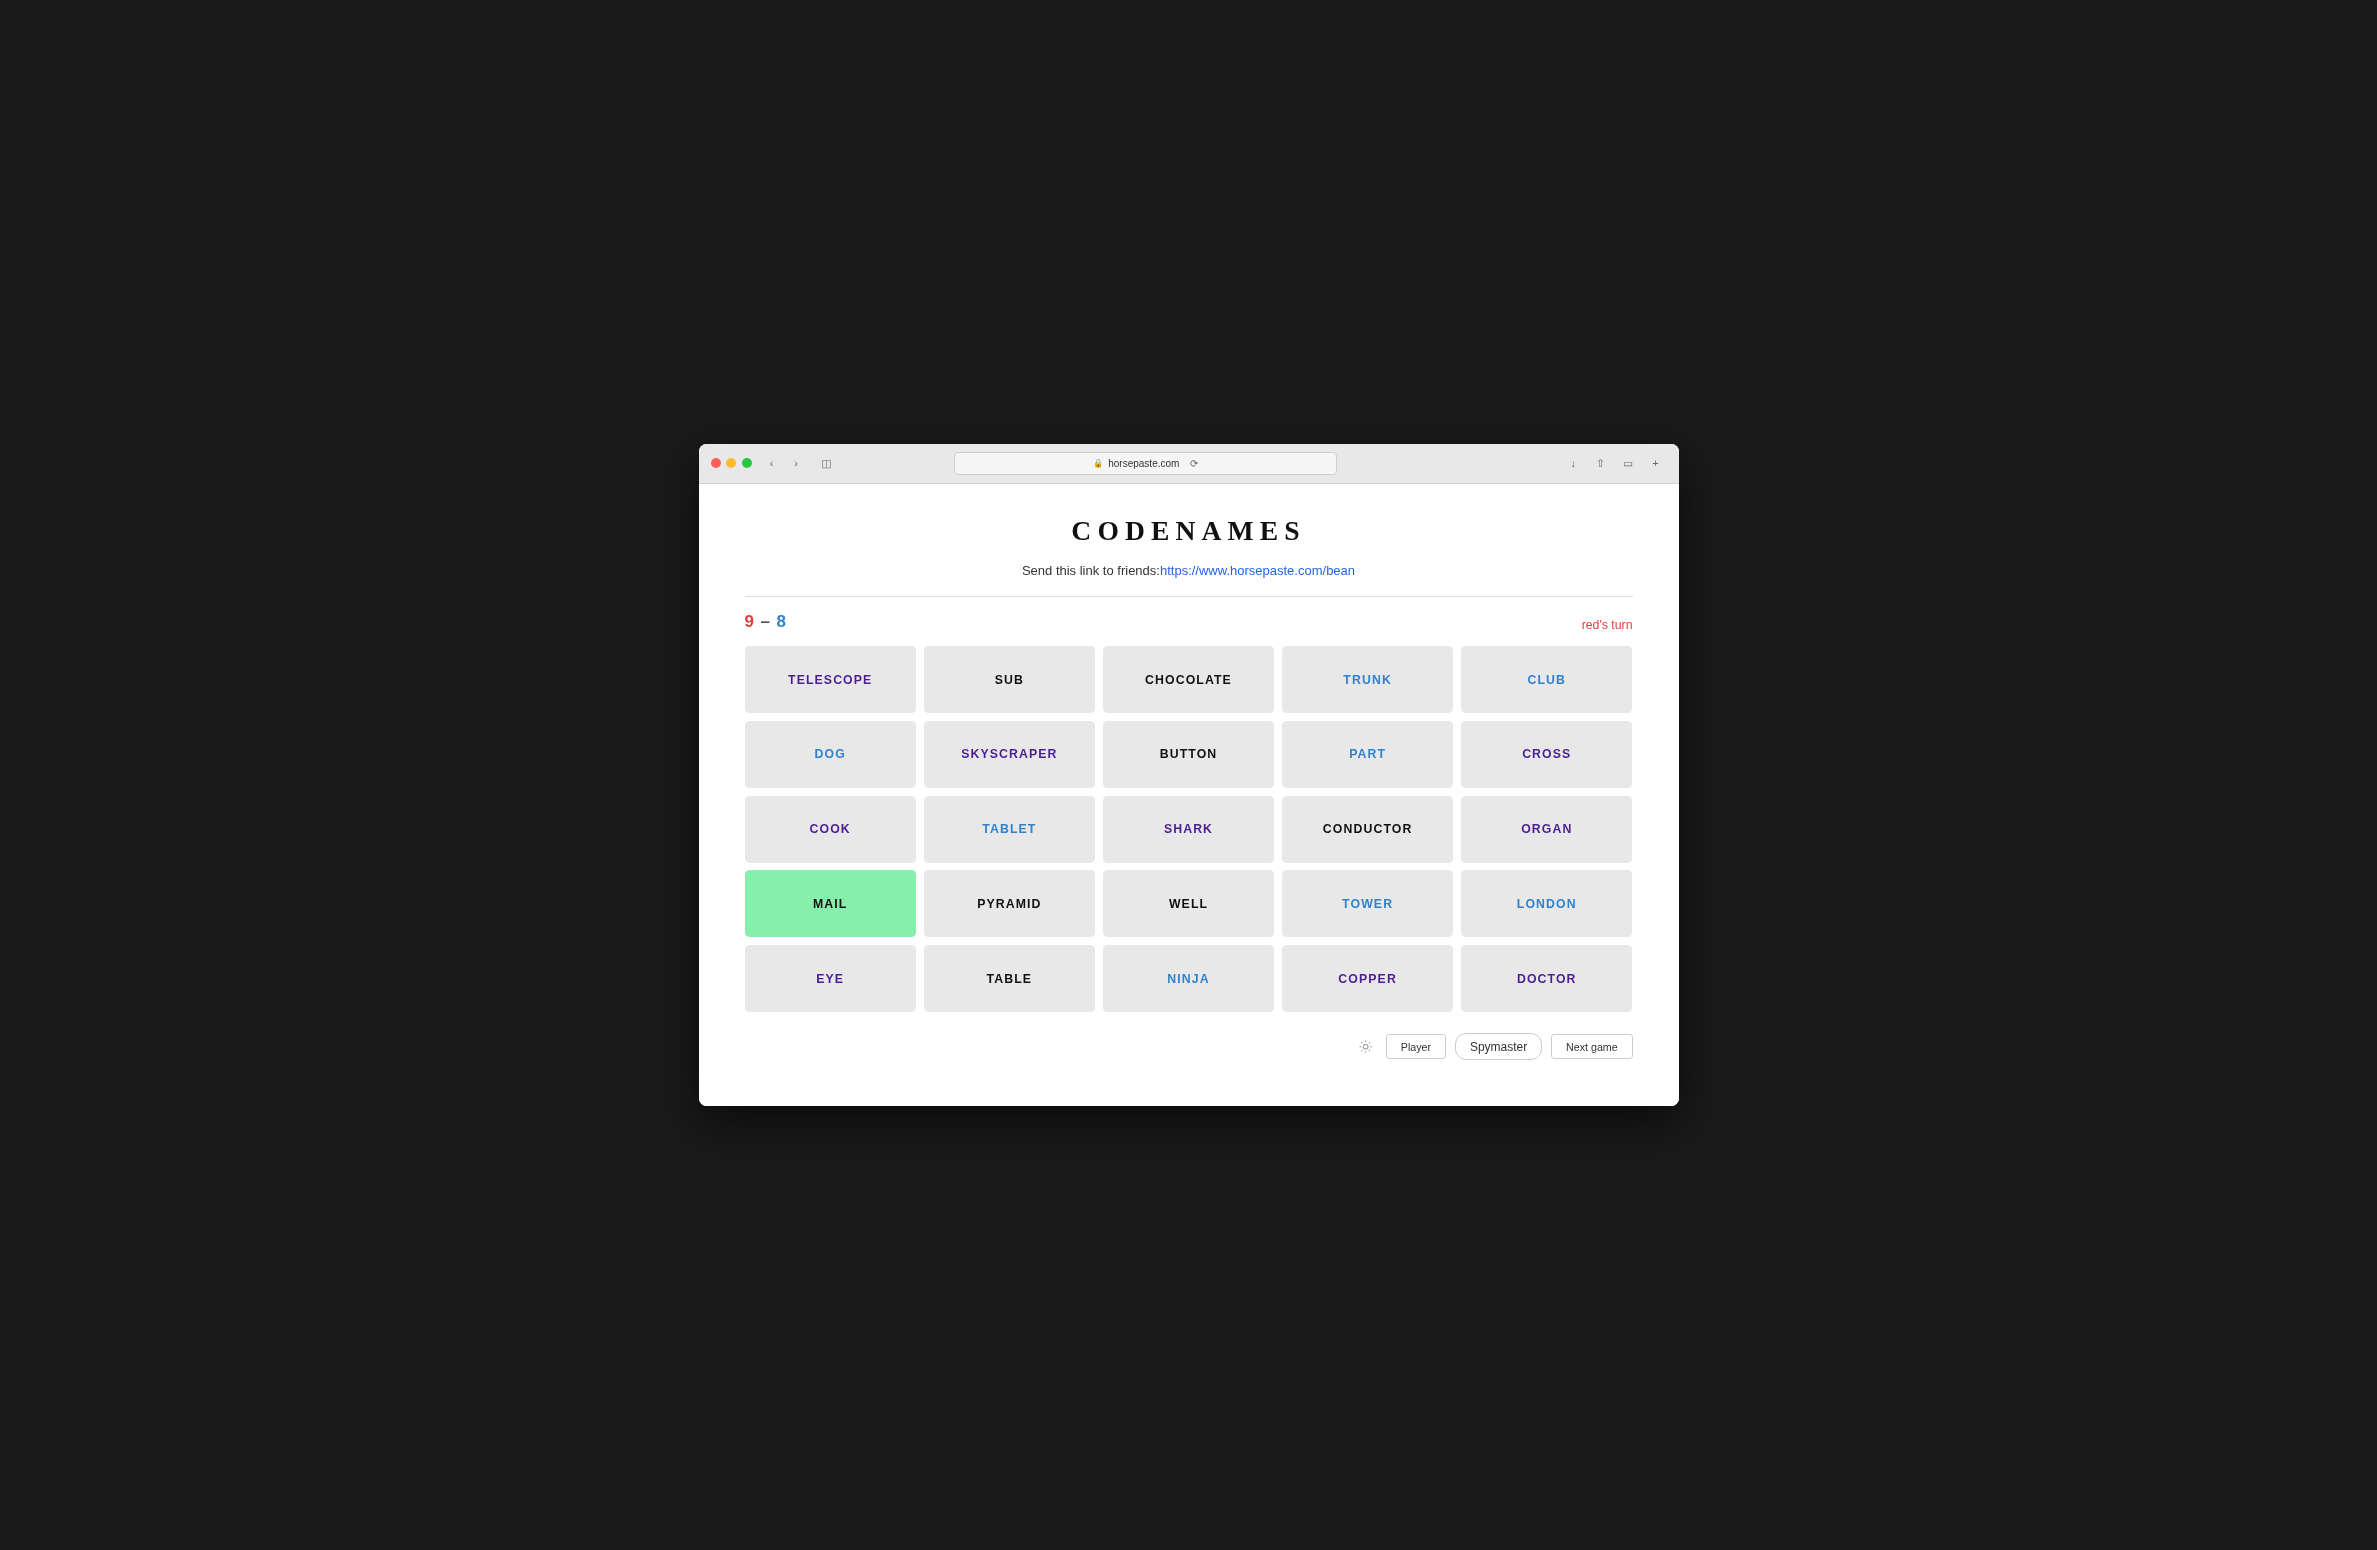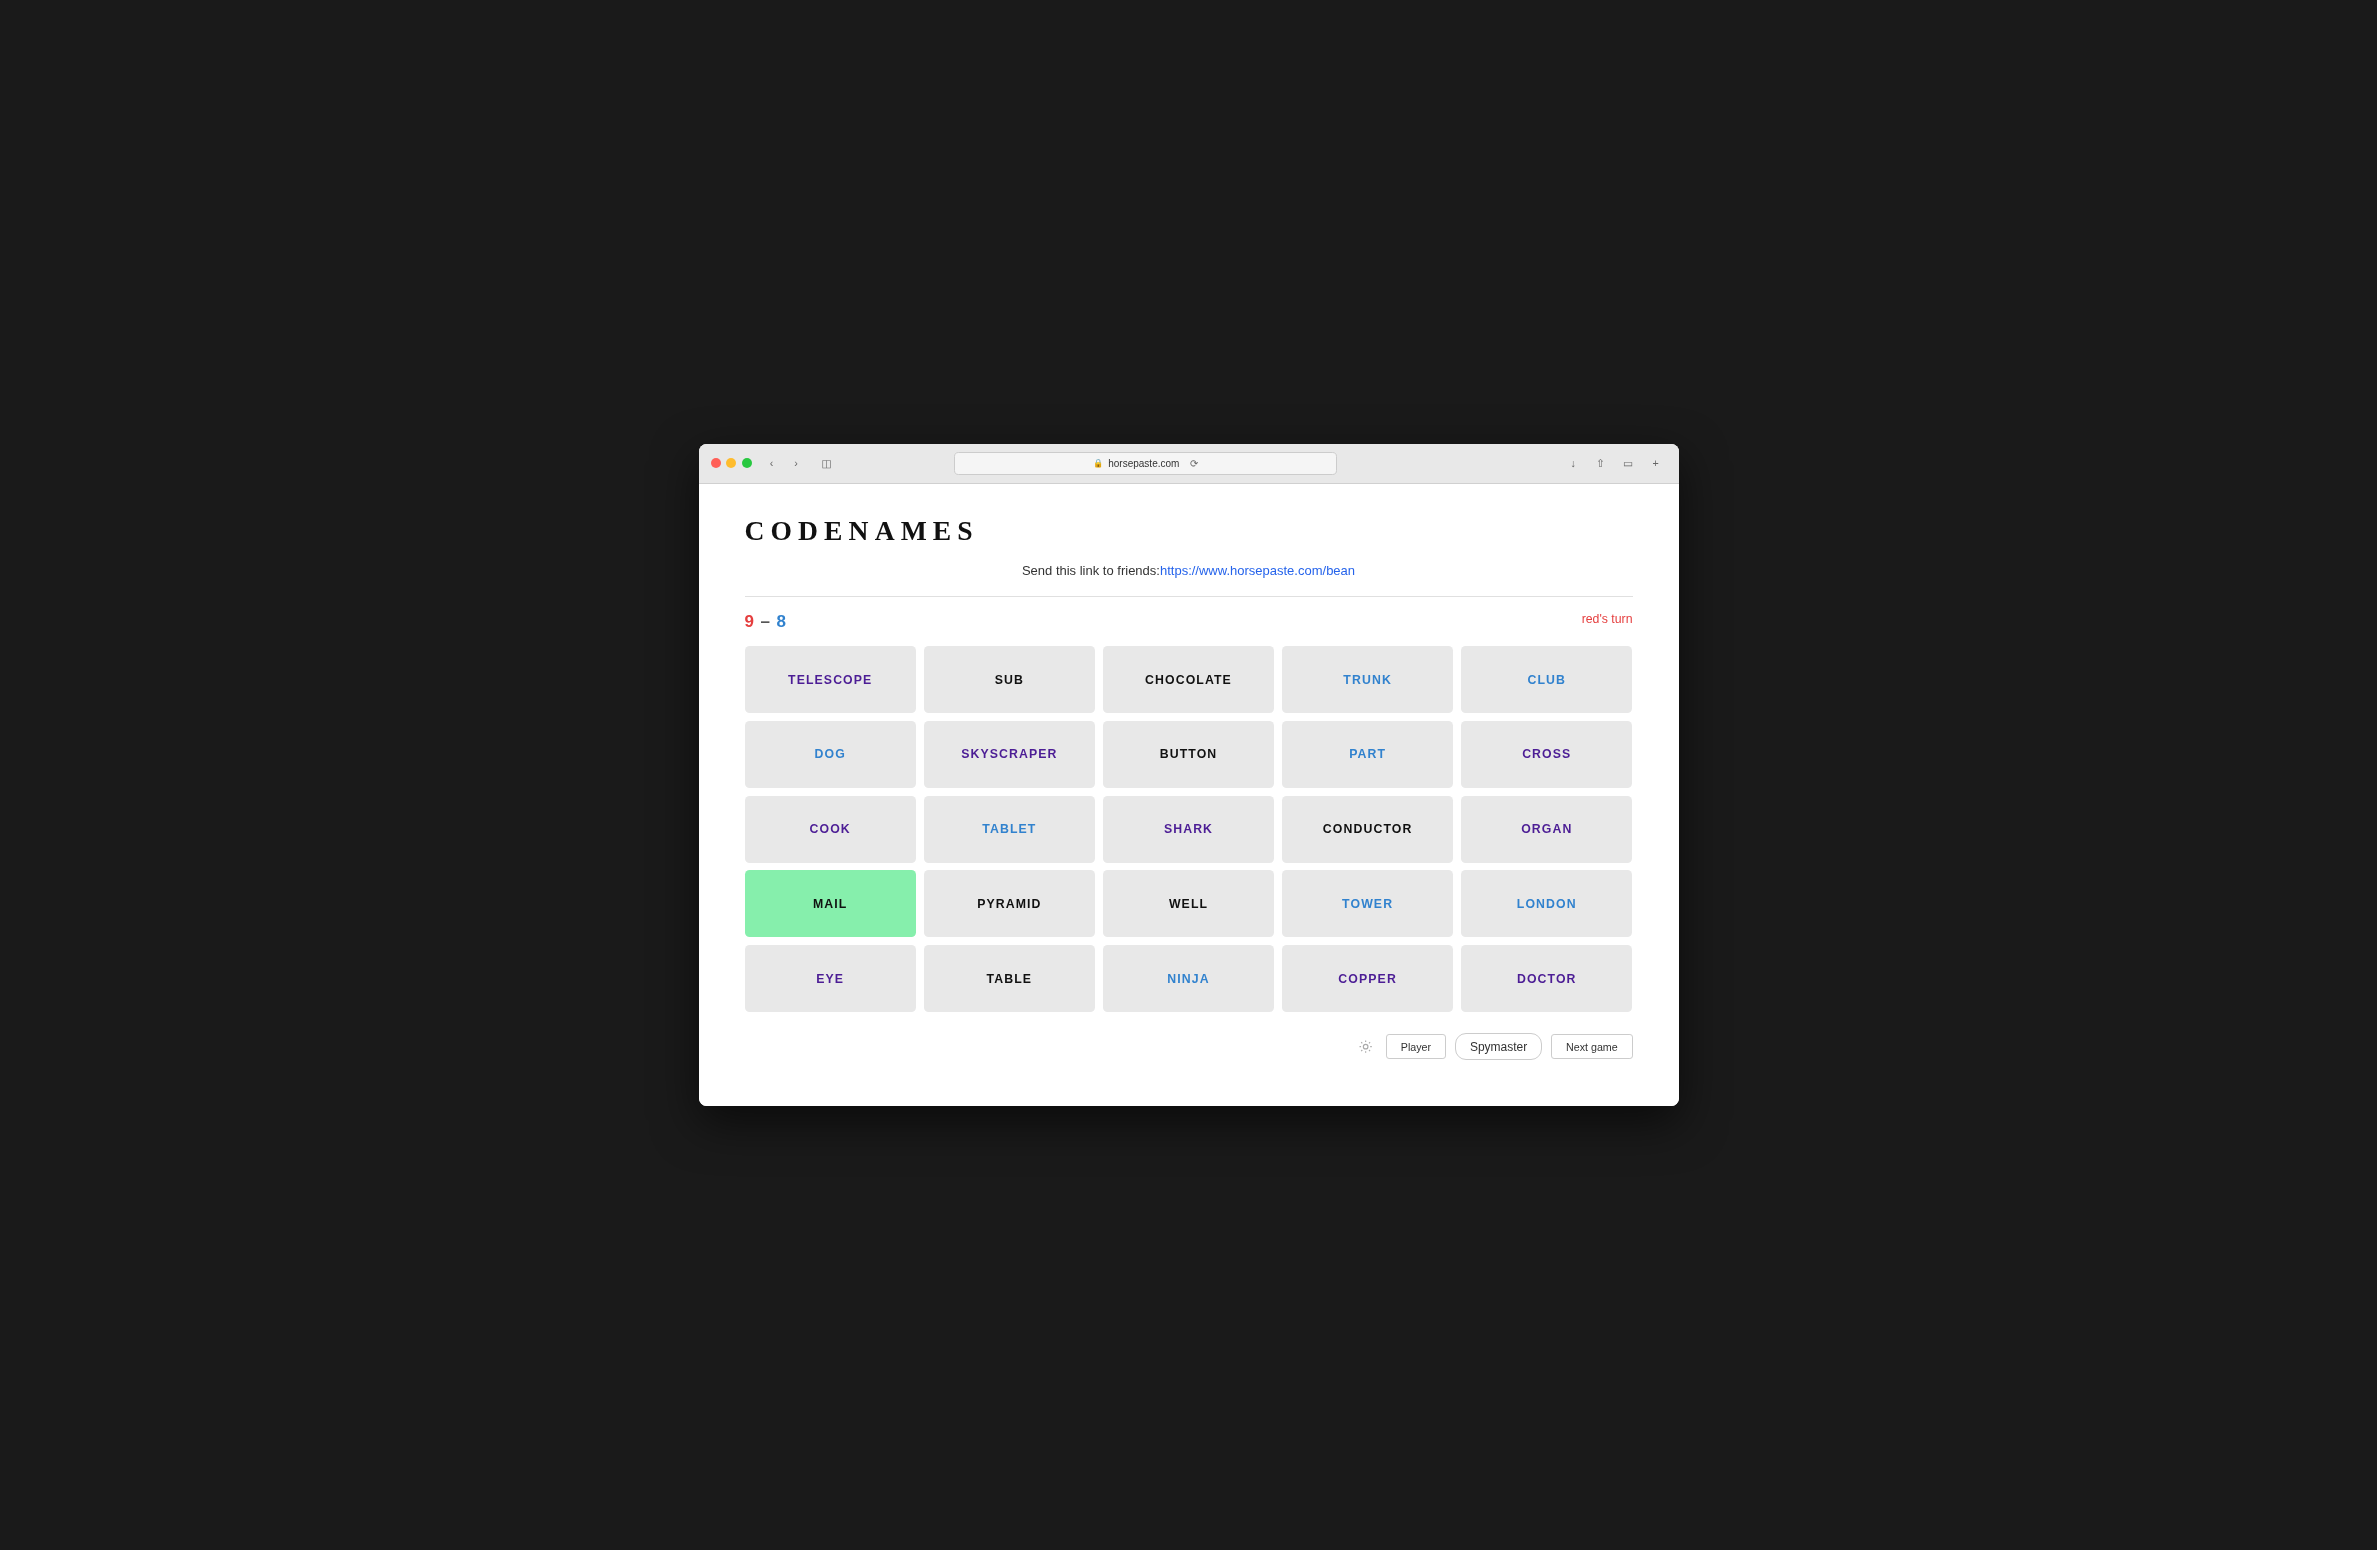--- a/index.html
+++ b/index.html
@@ -104,21 +104,21 @@
       justify-content: center;
     }
 
     .page-content {
       background: #ffffff;
       padding: 31px 46px 46px;
       min-height: 619px;
     }
 
     .page-title {
-      text-align: left;
+      text-align: center;
       font-size: 27.6px;
       font-weight: 800;
       letter-spacing: 6.1px;
       color: #111;
       margin-bottom: 16px;
       font-family: Georgia, serif;
     }
 
     .share-link {
       text-align: center;
@@ -134,21 +134,21 @@
 
     .divider {
       border: none;
       border-top: 0.8px solid #e0e0e0;
       margin-bottom: 15.3px;
     }
 
     .score-row {
       display: flex;
       justify-content: space-between;
-      align-items: flex-start;
+      align-items: flex-end;
       margin-bottom: 13.8px;
     }
 
     .score {
       font-size: 17px;
       font-weight: 600;
     }
 
     .score-red { color: #e53e3e; }
     .score-dash { color: #555; margin: 0 3.1px; }

